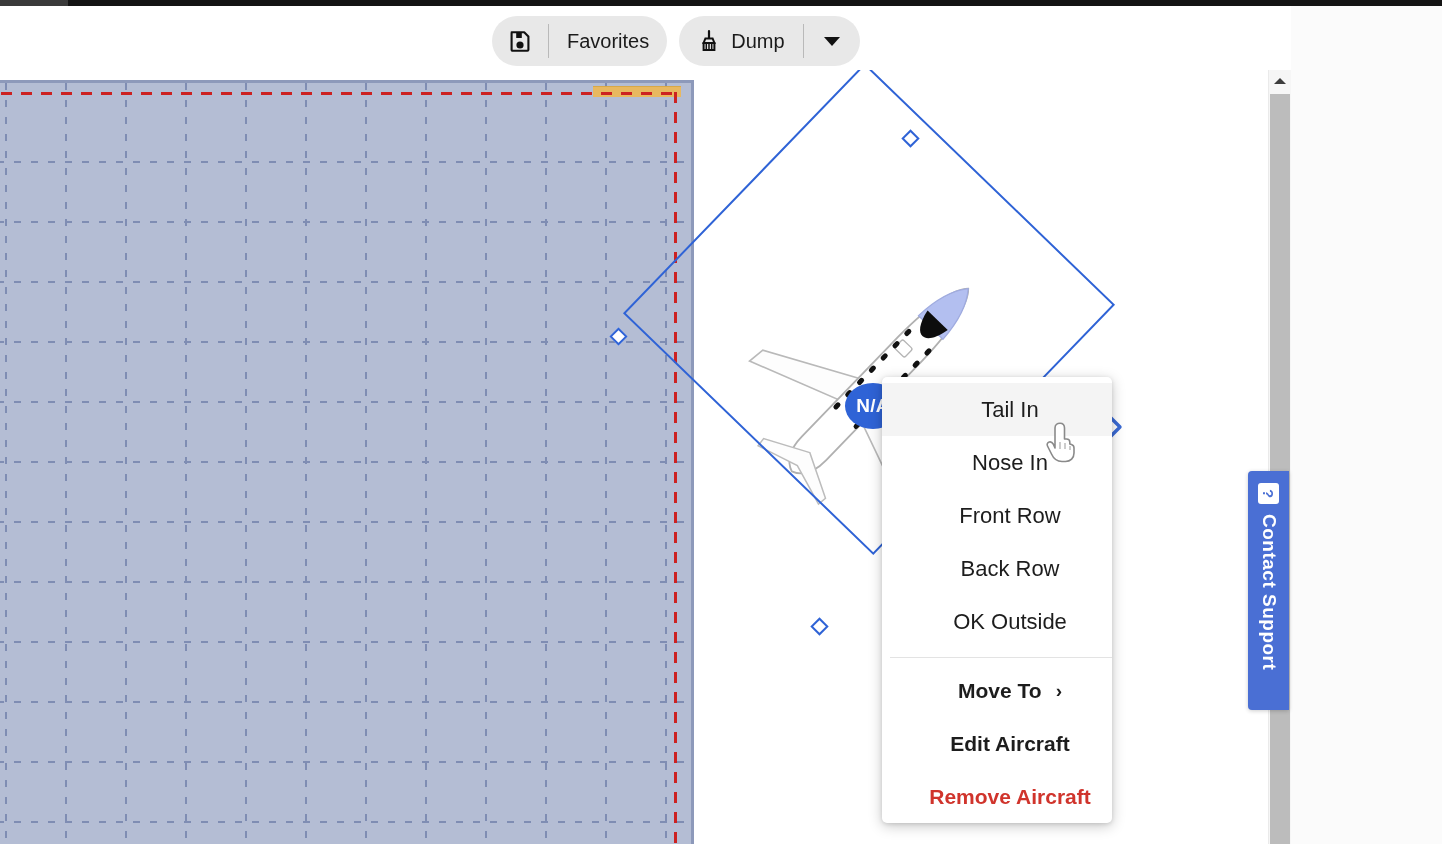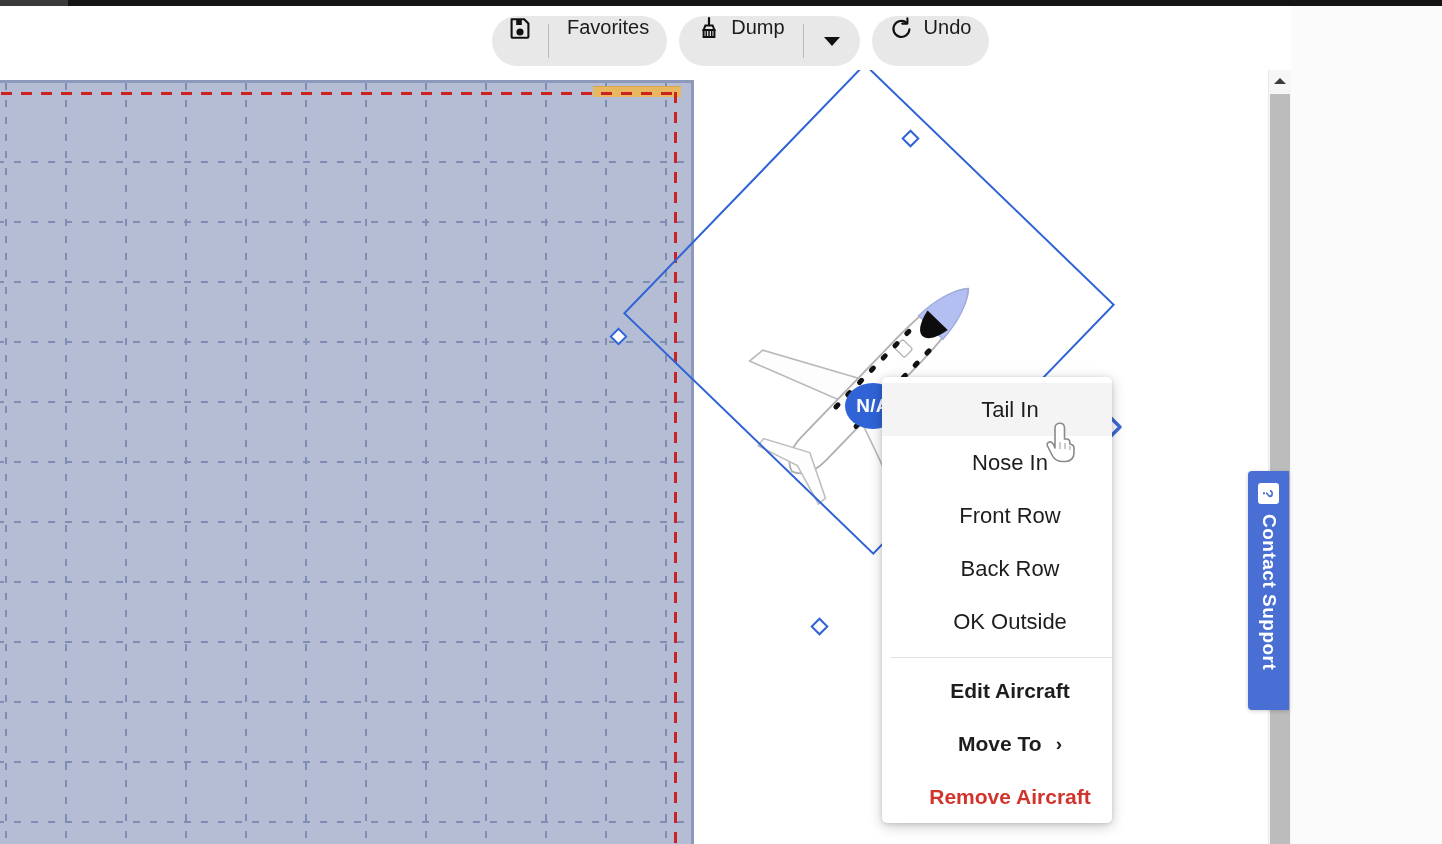--- a/index.html
+++ b/index.html
@@ -50,20 +50,21 @@
   .tb-group {
     display: flex;
     align-items: center;
     height: 50px;
     background: #e8e8e8;
     border-radius: 25px;
     overflow: hidden;
   }
   .tb-btn {
     display: flex;
+    align-items: center;
     justify-content: center;
     height: 50px;
     padding: 0 18px;
     background: transparent;
     border: none;
     cursor: pointer;
     color: #1b1b1b;
     font-size: 20px;
     font-family: "Liberation Sans", sans-serif;
     white-space: nowrap;
@@ -442,25 +443,25 @@
 
     <div class="ctx-menu">
       <div class="ctx-item hovered">Tail In</div>
       <div class="ctx-item">Nose In</div>
       <div class="ctx-item">Front Row</div>
       <div class="ctx-item">Back Row</div>
       <div class="ctx-item">OK Outside</div>
 
       <div class="ctx-divider"></div>
 
-      <div class="ctx-item strong">Edit Aircraft</div>
       <div class="ctx-item strong">
         <span>Move To</span>
         <span class="chev">›</span>
       </div>
+      <div class="ctx-item strong">Edit Aircraft</div>
       <div class="ctx-item danger">Remove Aircraft</div>
 
     </div>
 
     <svg class="cursor-hand" viewBox="0 0 36 44">
       <path d="M13 28 L13 8 C13 5 15.5 3.2 18 3.2 C20.5 3.2 22.5 5 22.5 8 L22.5 19
                L24.5 19 C26.5 19 27.8 20.2 27.8 22 L27.8 24
                L29.5 24.5 C31 25 32 26 32 28 L32 33
                C32 38 28.5 41.5 23.5 41.5 L20 41.5
                C15 41.5 11.5 38.5 9.5 34 L5.5 26
@@ -510,26 +511,17 @@
           <line x1="14.7" y1="15" x2="14.7" y2="20.6" stroke="#111" stroke-width="1.5"></line>
         </svg>
         <span class="lbl">Dump</span>
       </button>
       <div class="tb-sep"></div>
       <div class="tb-caret">
         <div class="caret-glyph"></div>
       </div>
     </div>
 
-    <div class="tb-group">
-      <button class="tb-btn">
-        <svg width="24" height="24" viewBox="0 0 24 24">
-          <path d="M19.4 13.2a8 8 0 1 1-2.6-6.2" fill="none" stroke="#111" stroke-width="2.1" stroke-linecap="round"></path>
-          <polyline points="17.4,2.4 17.4,7.6 12.2,7.6" fill="none" stroke="#111" stroke-width="2.1" stroke-linecap="round" stroke-linejoin="round"></polyline>
-        </svg>
-        <span class="lbl">Undo</span>
-      </button>
-    </div>
 
 
   </div>
 
 </div>
 
 </body></html>

